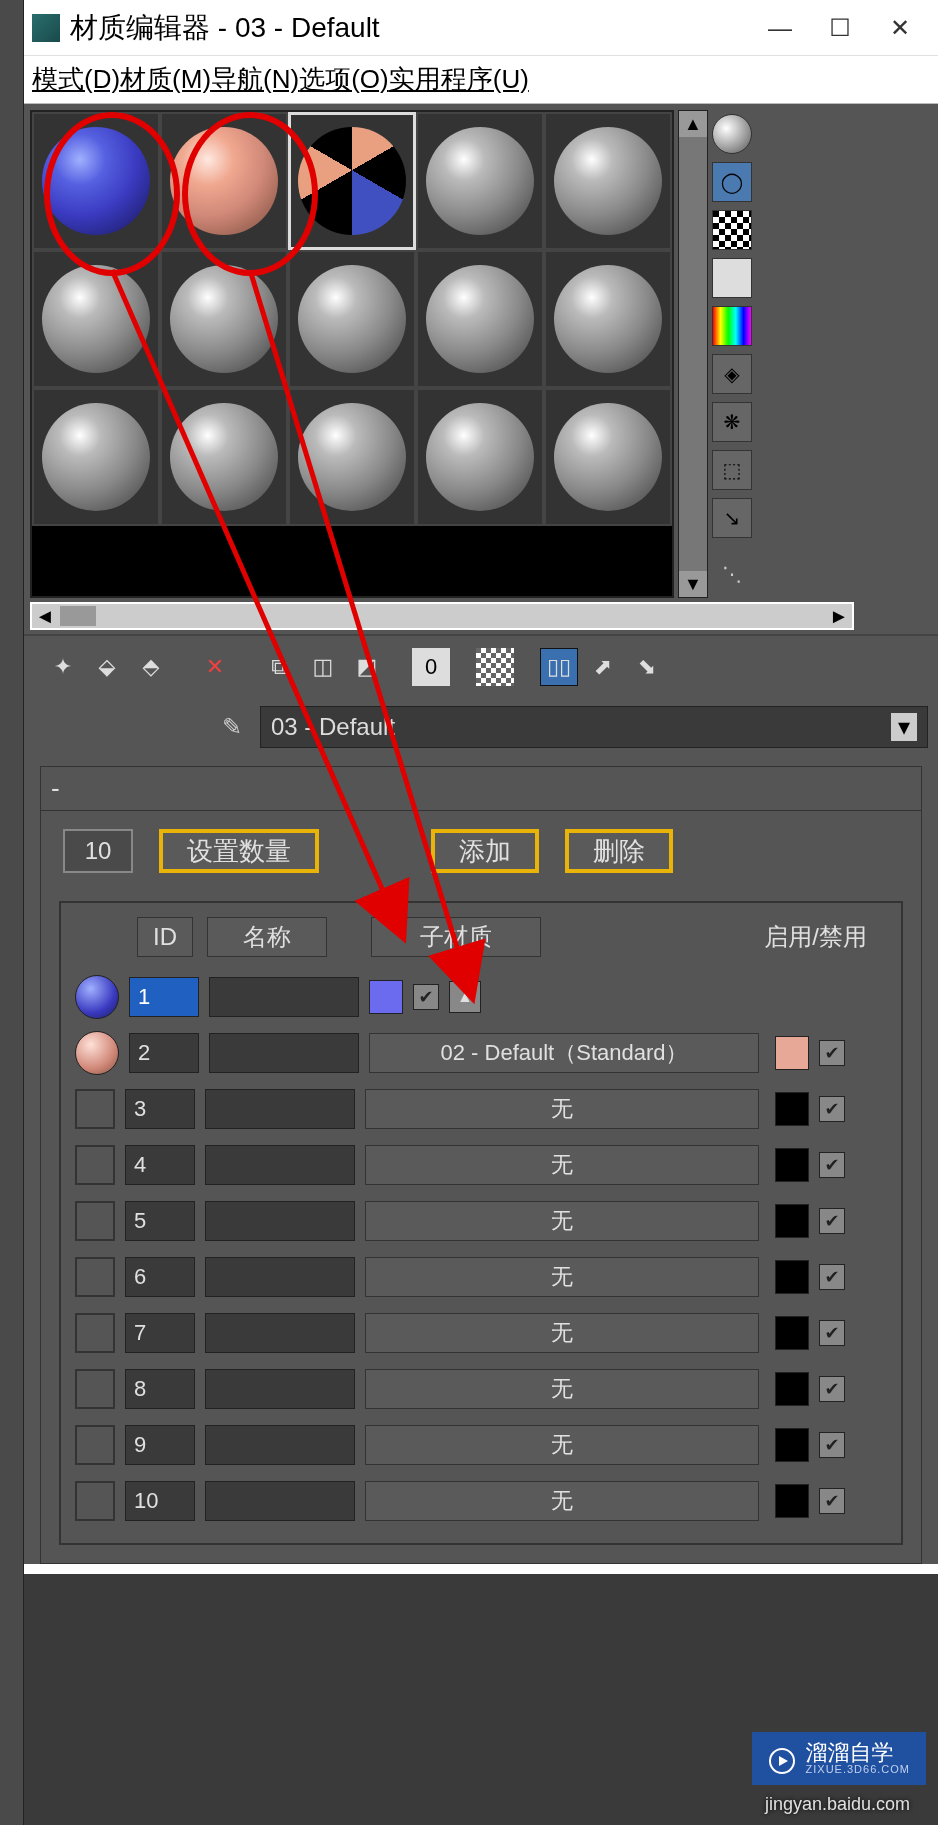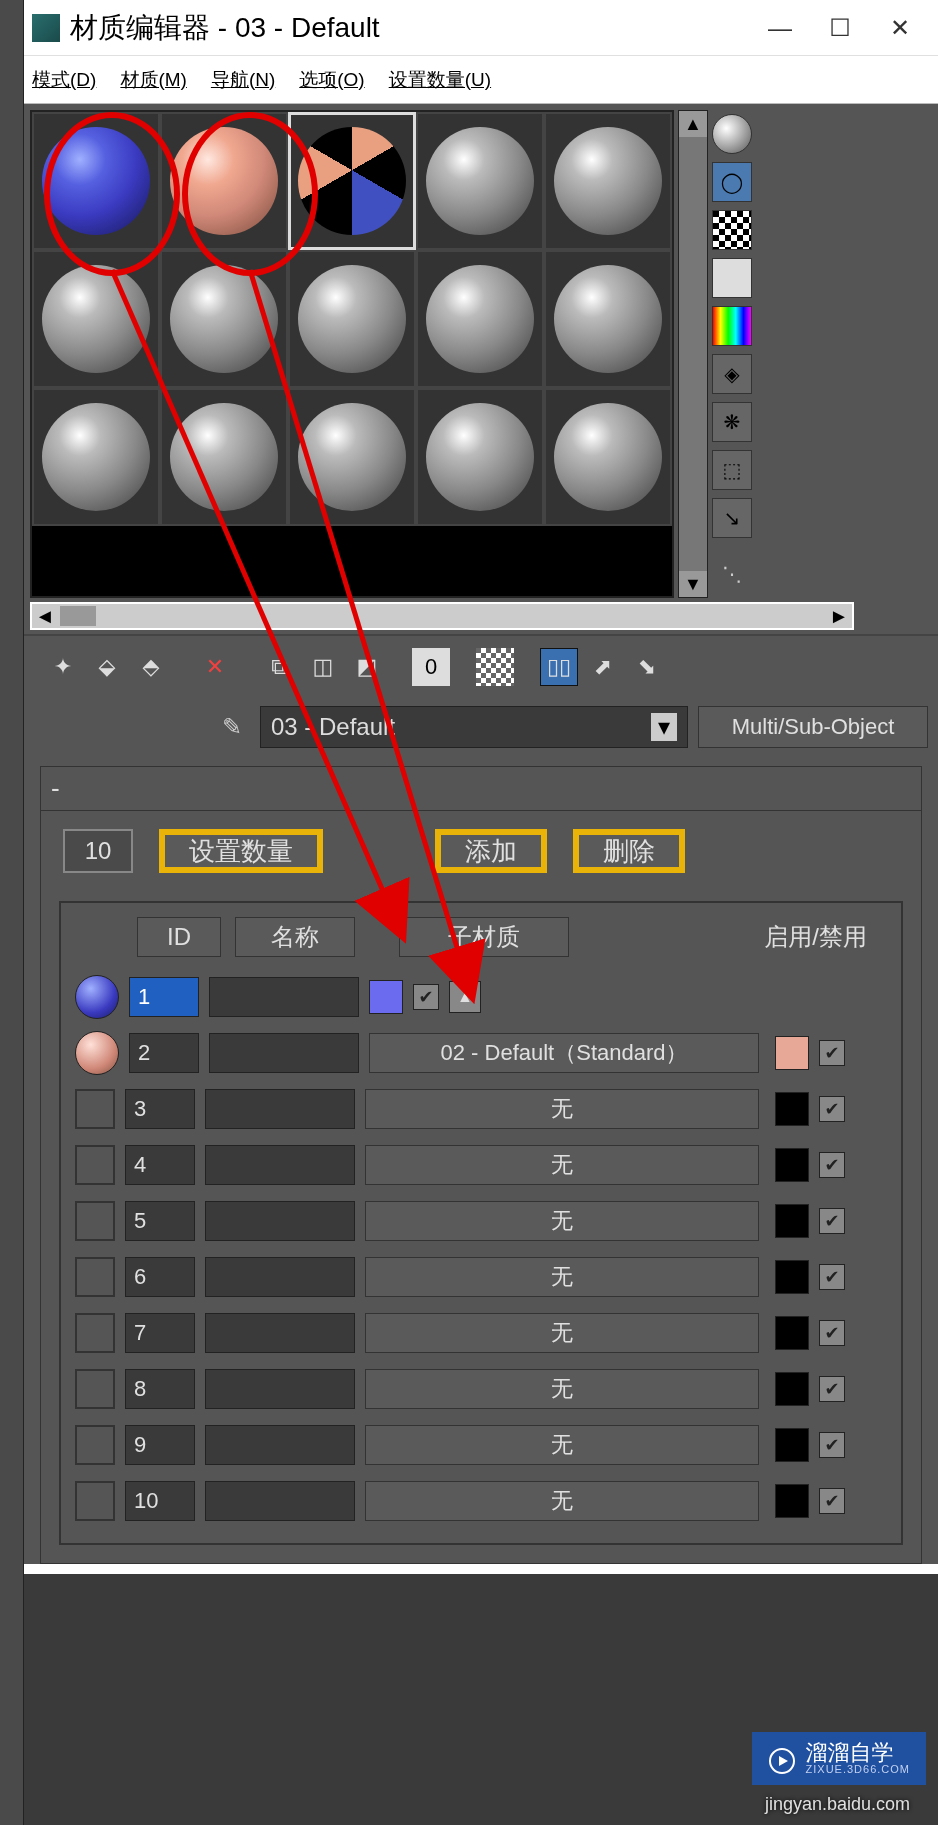--- a/index.html
+++ b/index.html
@@ -41,22 +41,21 @@
       display: flex; align-items: center; justify-content: center;
       font-size: 24px; color: #333;
       cursor: pointer;
     }
     .menubar {
       height: 48px;
       background: #fff;
       display: flex;
       align-items: center;
       padding: 0 8px;
-      gap: 24px;
-      font-size: 19px;
+      font-size: 26px;
       border-bottom: 1px solid #bbb;
     }
     .menu-item { text-decoration: underline; cursor: pointer; }
     .content {
       background: #555555;
       padding: 0;
     }
     .mat-samples-area {
       display: flex;
       padding: 6px 6px 0 6px;
@@ -210,21 +209,21 @@
       background: #4a4a4a;
       border: 2px solid #888;
       color:#e0e0e0;
       display:flex;align-items:center;justify-content:center;
       font-size:24px;
     }
     .ctrl-btn {
       height: 44px;
       padding: 0 24px;
       background: #5a5a5a;
-      border: 6px solid #eab308;
+      border: 4px solid #eab308;
       color:#e0e0e0;
       font-size: 26px;
       display:flex;align-items:center;justify-content:flex-end;
     }
     .sub-list {
       margin: 0 18px 18px 18px;
       border: 2px solid #333;
       background: #555;
       padding: 14px;
     }
@@ -234,21 +233,21 @@
       gap: 14px;
       padding-bottom: 12px;
       color:#e0e0e0;
       font-size:24px;
     }
     .hdr-spacer { width: 48px; }
     .hdr-btn {
       background:#5a5a5a; border:1px solid #333;
       height: 40px; display:flex;align-items:center;justify-content:center;
     }
-    .hdr-id { width: 84px; }
+    .hdr-id { width: 56px; }
     .hdr-name { width: 120px; }
     .hdr-sub { width: 170px; margin-left: 30px;}
     .hdr-enable { margin-left: auto; margin-right: 20px; }
     .sub-row {
       display:flex;
       align-items:center;
       gap: 10px;
       height: 56px;
       color:#e0e0e0;
       font-size:22px;
@@ -332,21 +331,21 @@
     <div class="win-btn">—</div>
     <div class="win-btn">☐</div>
     <div class="win-btn">✕</div>
   </div>
 
   <div class="menubar">
     <span class="menu-item">模式(D)</span>
     <span class="menu-item">材质(M)</span>
     <span class="menu-item">导航(N)</span>
     <span class="menu-item">选项(O)</span>
-    <span class="menu-item">设置数量(U)</span>
+    <span class="menu-item">实用程序(U)</span>
   </div>
 
   <div class="content">
 
     <div class="mat-samples-area">
       <div class="mat-grid">
         <div class="mat-cell">
             <div class="sphere blue"></div>
           </div>
         <div class="mat-cell">
@@ -443,23 +442,20 @@
       <div class="tool-btn">⬊</div>
     </div>
 
     <div class="name-row">
       <div style="width:170px"></div>
       <div class="eyedrop">✎</div>
       <div class="name-select">
         <span>03 - Default</span>
         <span style="background:#ccc;color:#000;width:26px;text-align:center;">▾</span>
       </div>
-      <div class="type-btn">
-        <span>Multi/Sub-Object</span>
-      </div>
     </div>
 
     <div class="params">
       <div class="rollout-header">
         <span class="minus">-</span>
       </div>
       <div class="controls-row">
         <div class="num-box">
             <span>10</span>
           </div>

